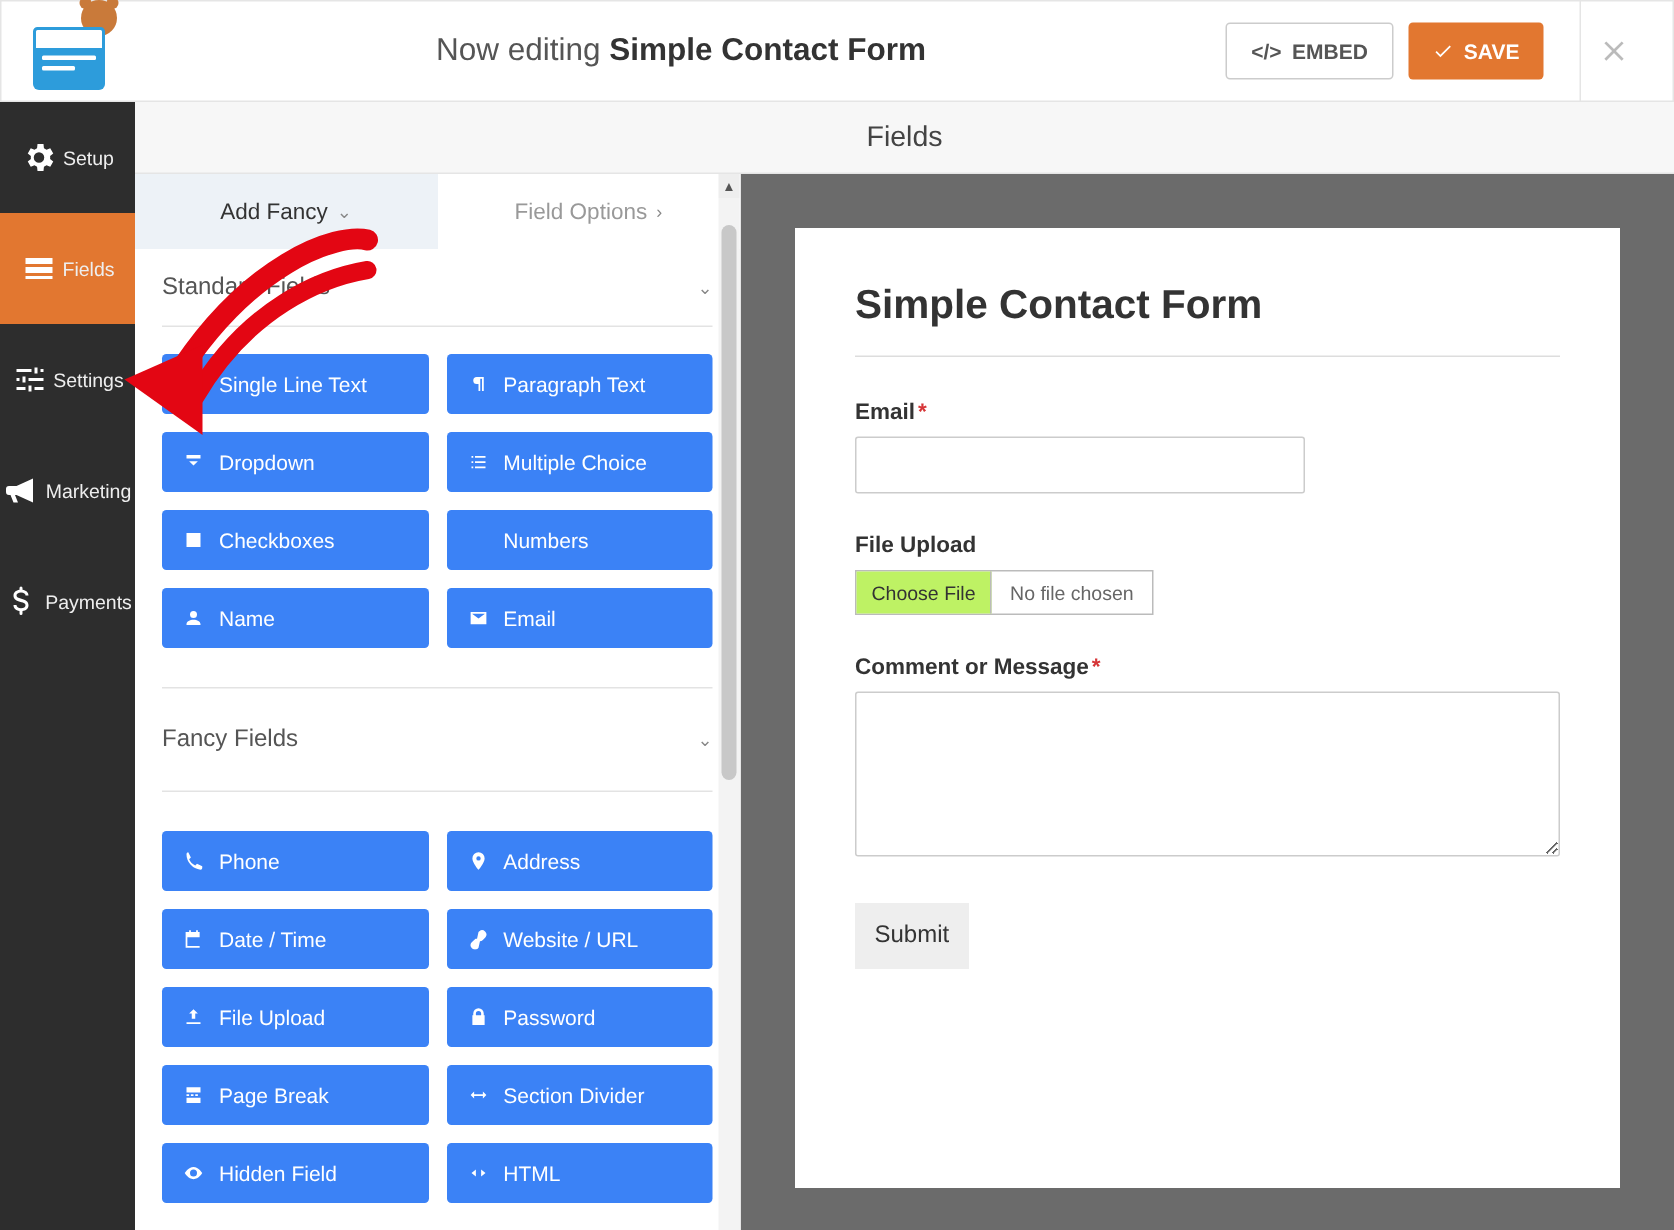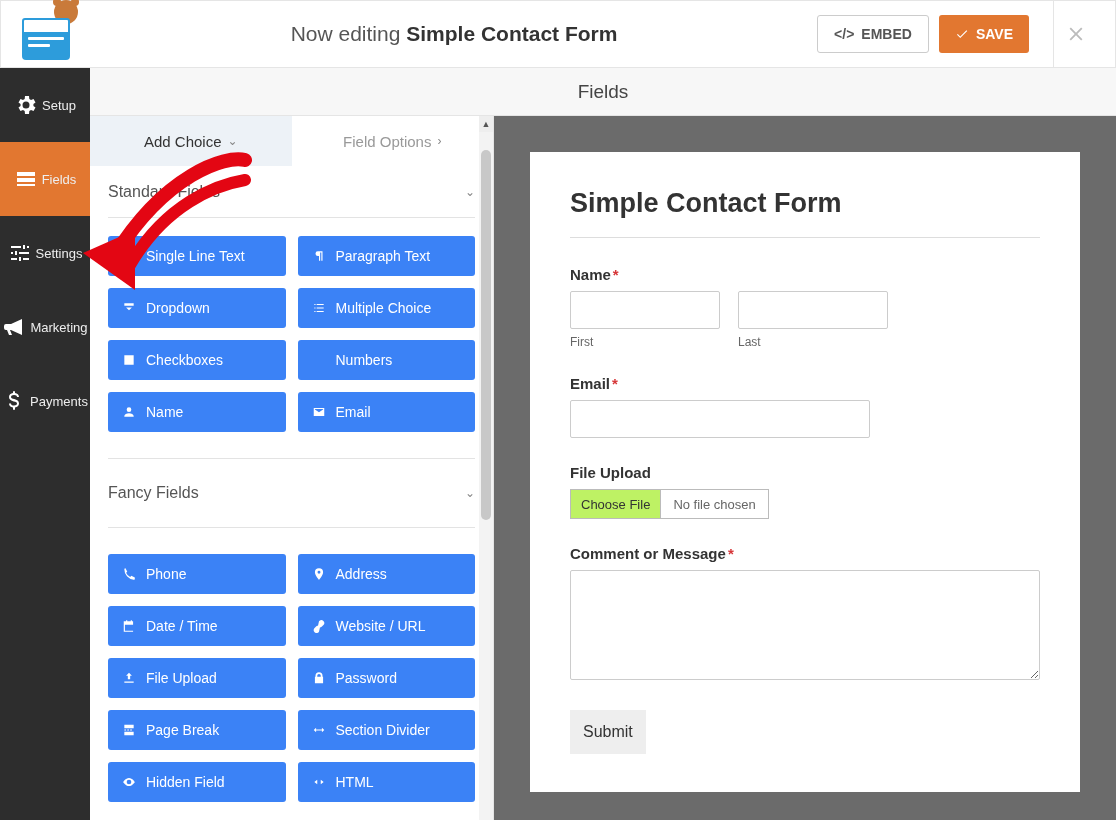--- a/index.html
+++ b/index.html
@@ -143,21 +143,21 @@
     <div class="split">
 
       <div class="fields-col">
         <div class="scroll-arrow">▲</div>
         <div class="scroll-track">
           <div class="scroll-thumb"></div>
         </div>
 
         <div class="tabs">
           <div class="tab active">
-            <span>Add Choice</span>
+            <span>Add Fancy</span>
             <span class="chev">⌄</span>
           </div>
           <div class="tab inactive">
             <span>Field Options</span>
             <span class="chev">›</span>
           </div>
         </div>
 
         <div class="section">
           <div class="section-head">
@@ -286,27 +286,20 @@
               </div>
           </div>
         </div>
       </div>
 
       <div class="preview-col">
         <div class="form-card">
           <div class="form-title">Simple Contact Form</div>
           <div class="form-title-divider"></div>
 
-          <div class="field">
-            <label class="lbl"><span>Name</span><span class="req">*</span></label>
-            <div class="name-row">
-              <div class="name-col"><input class="inp" style=""><div class="sub">First</div></div>
-              <div class="name-col"><input class="inp" style=""><div class="sub">Last</div></div>
-            </div>
-          </div>
 
           <div class="field">
             <label class="lbl"><span>Email</span><span class="req">*</span></label>
             <input class="inp email-inp" style="">
           </div>
 
           <div class="field">
             <label class="lbl">File Upload</label>
             <div class="file-wrap">
               <div class="file-btn">Choose File</div>

